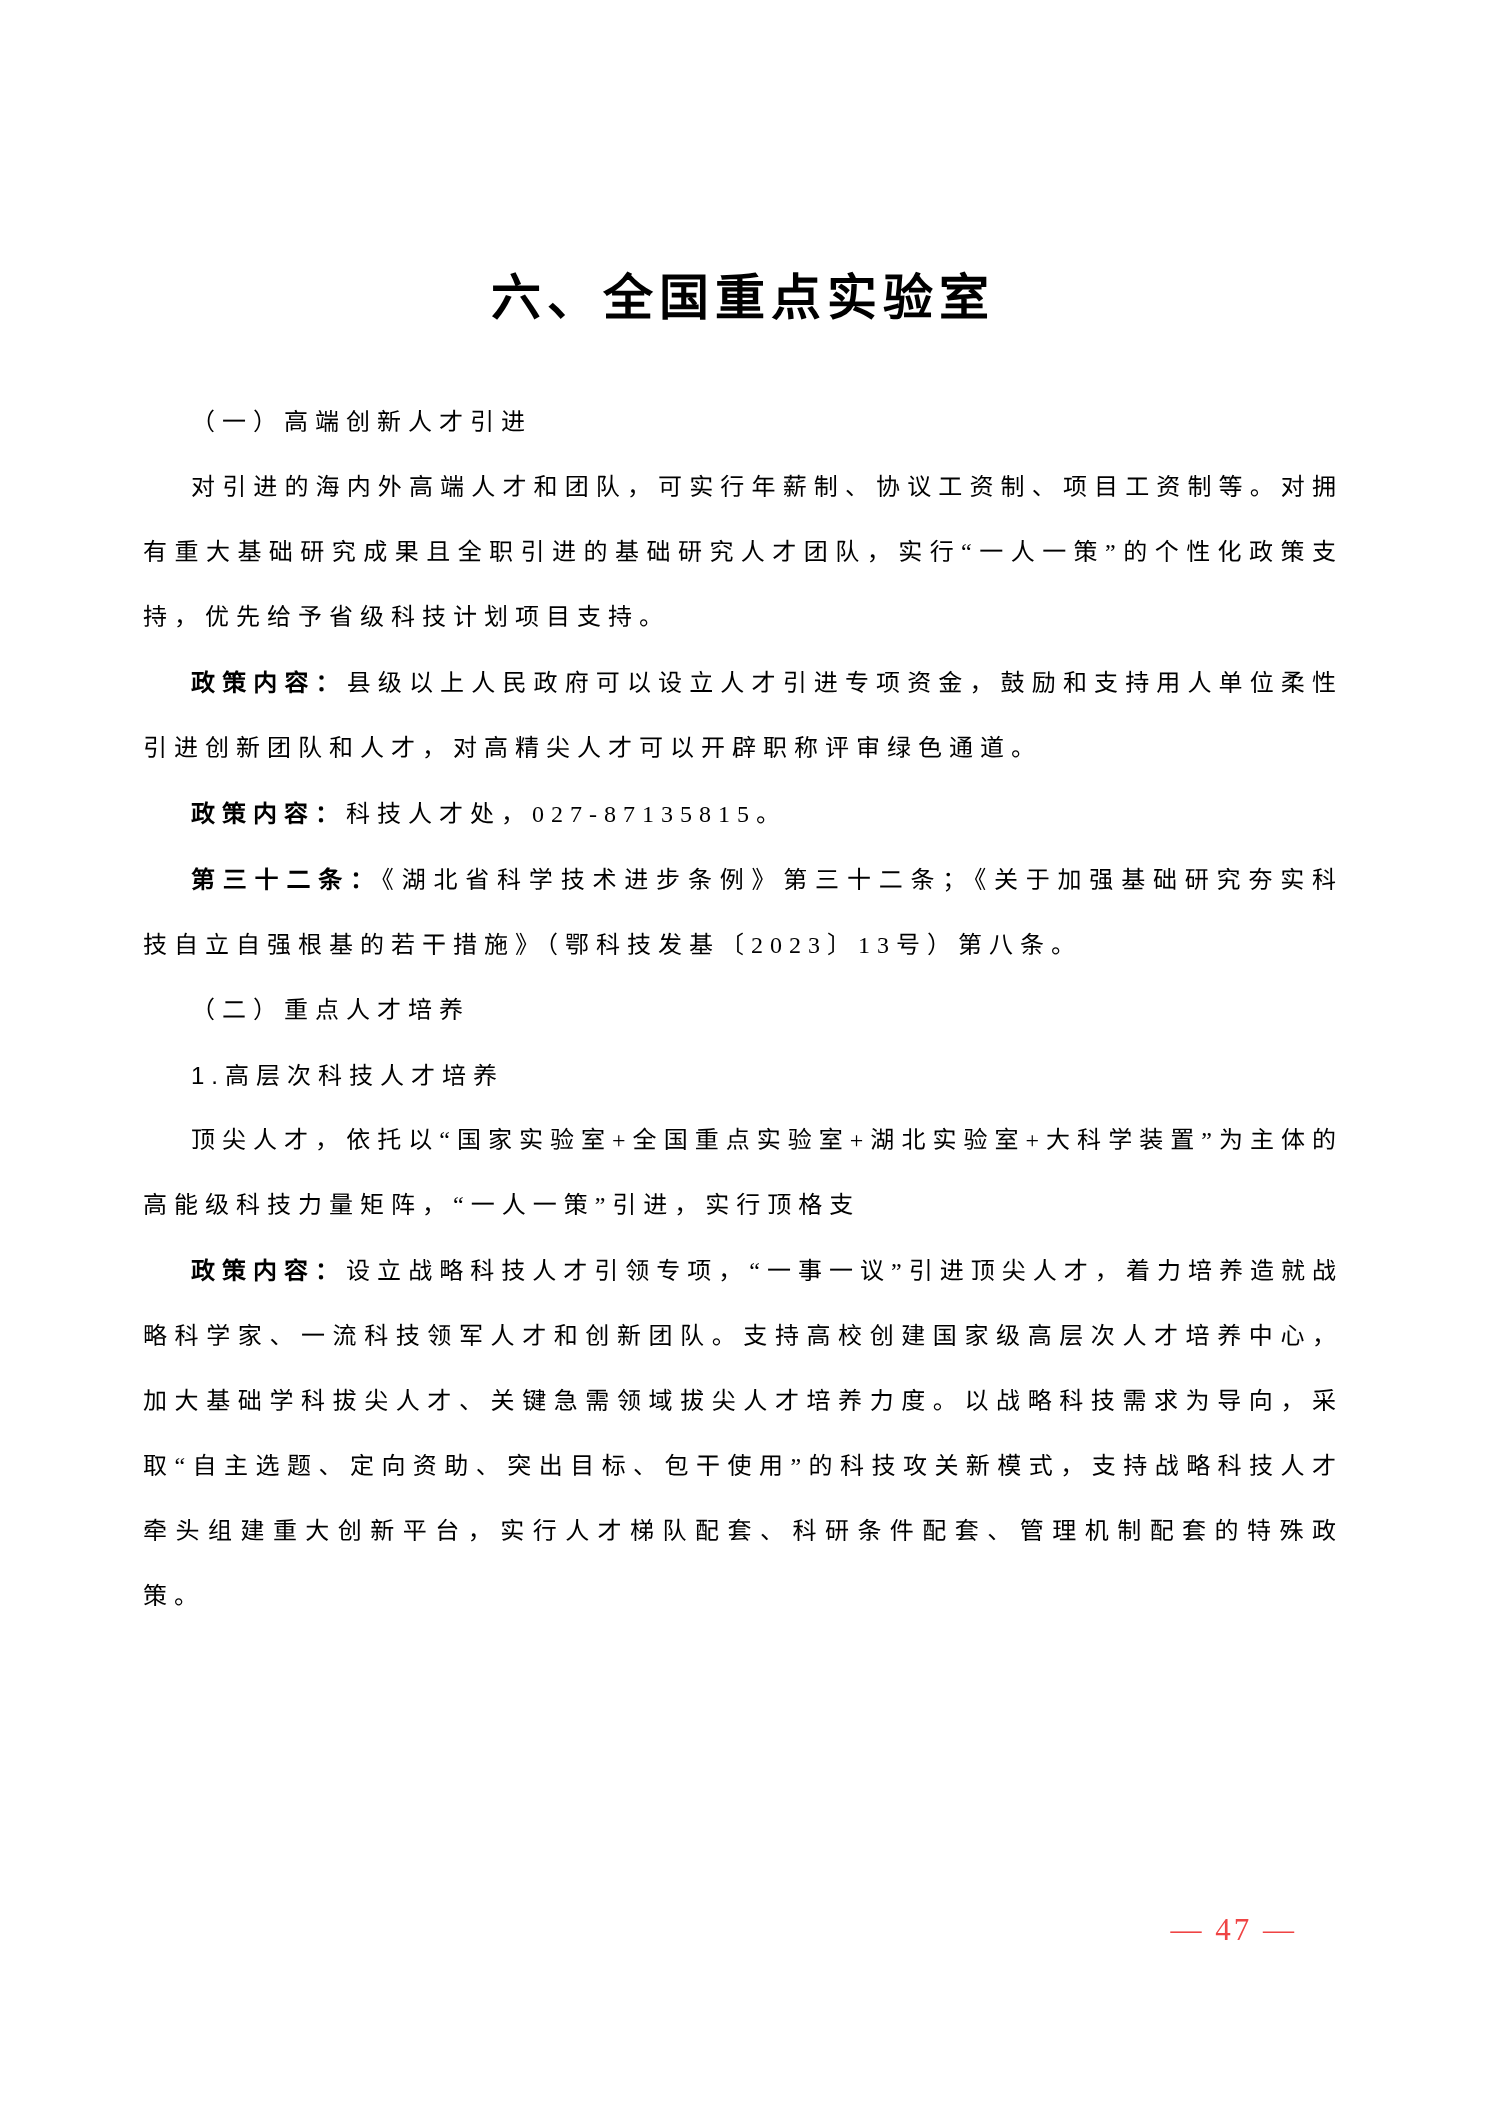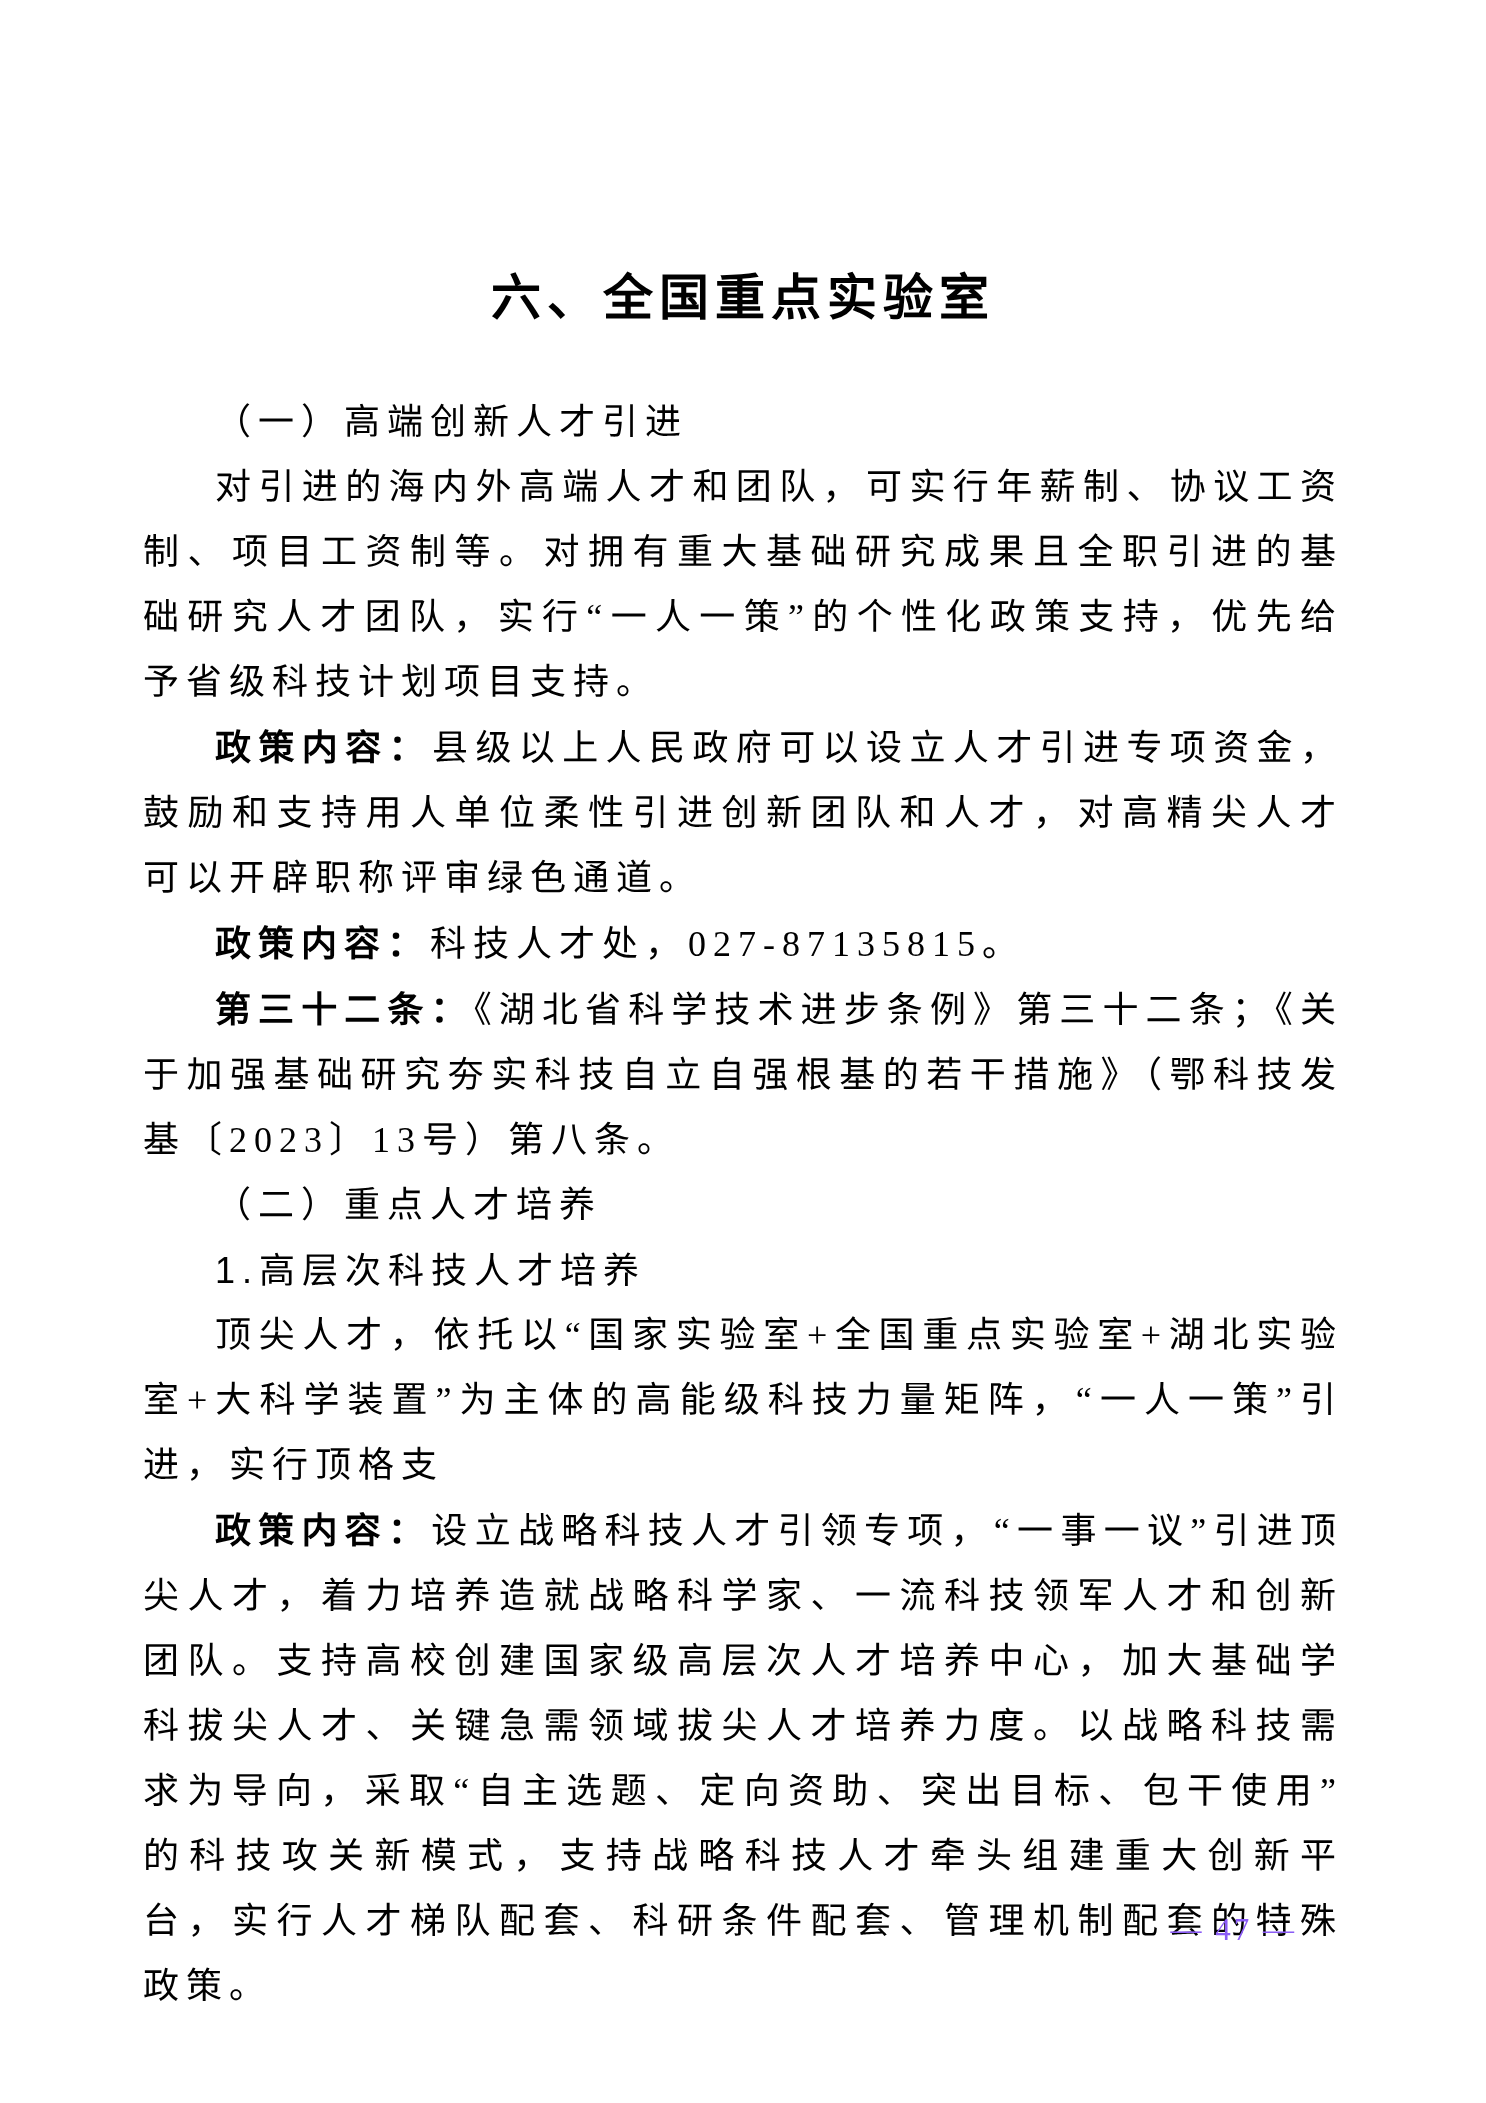--- a/index.html
+++ b/index.html
@@ -40,21 +40,21 @@
     letter-spacing: 7px;
     text-align: justify;
     text-justify: inter-ideograph;
   }
   .content p,
   .content h2,
   .content h3 {
     margin: 0;
     padding: 0;
     text-indent: 2em;
-    font-size: 36px;
+    font-size: 24px;
     font-weight: 400;
   }
   .section-heading {
     font-size: 32px;
     font-weight: 400;
     font-family: "Liberation Serif", serif;
   }
   .sub-heading {
     font-weight: 700;
     font-family: "Liberation Sans", sans-serif;
@@ -63,21 +63,21 @@
     font-weight: 700;
     font-family: "Liberation Sans", sans-serif;
   }
   .page-number {
     position: absolute;
     top: 1910px;
     right: 189px;
     font-size: 31px;
     line-height: 40px;
     letter-spacing: 3px;
-    color: #8b5cf6;
+    color: #ef4444;
     font-family: "Liberation Serif", serif;
   }
 </style>
 </head>
 <body>
 
 <div class="page">
 
   <h1 class="doc-title">六、全国重点实验室</h1>
 

